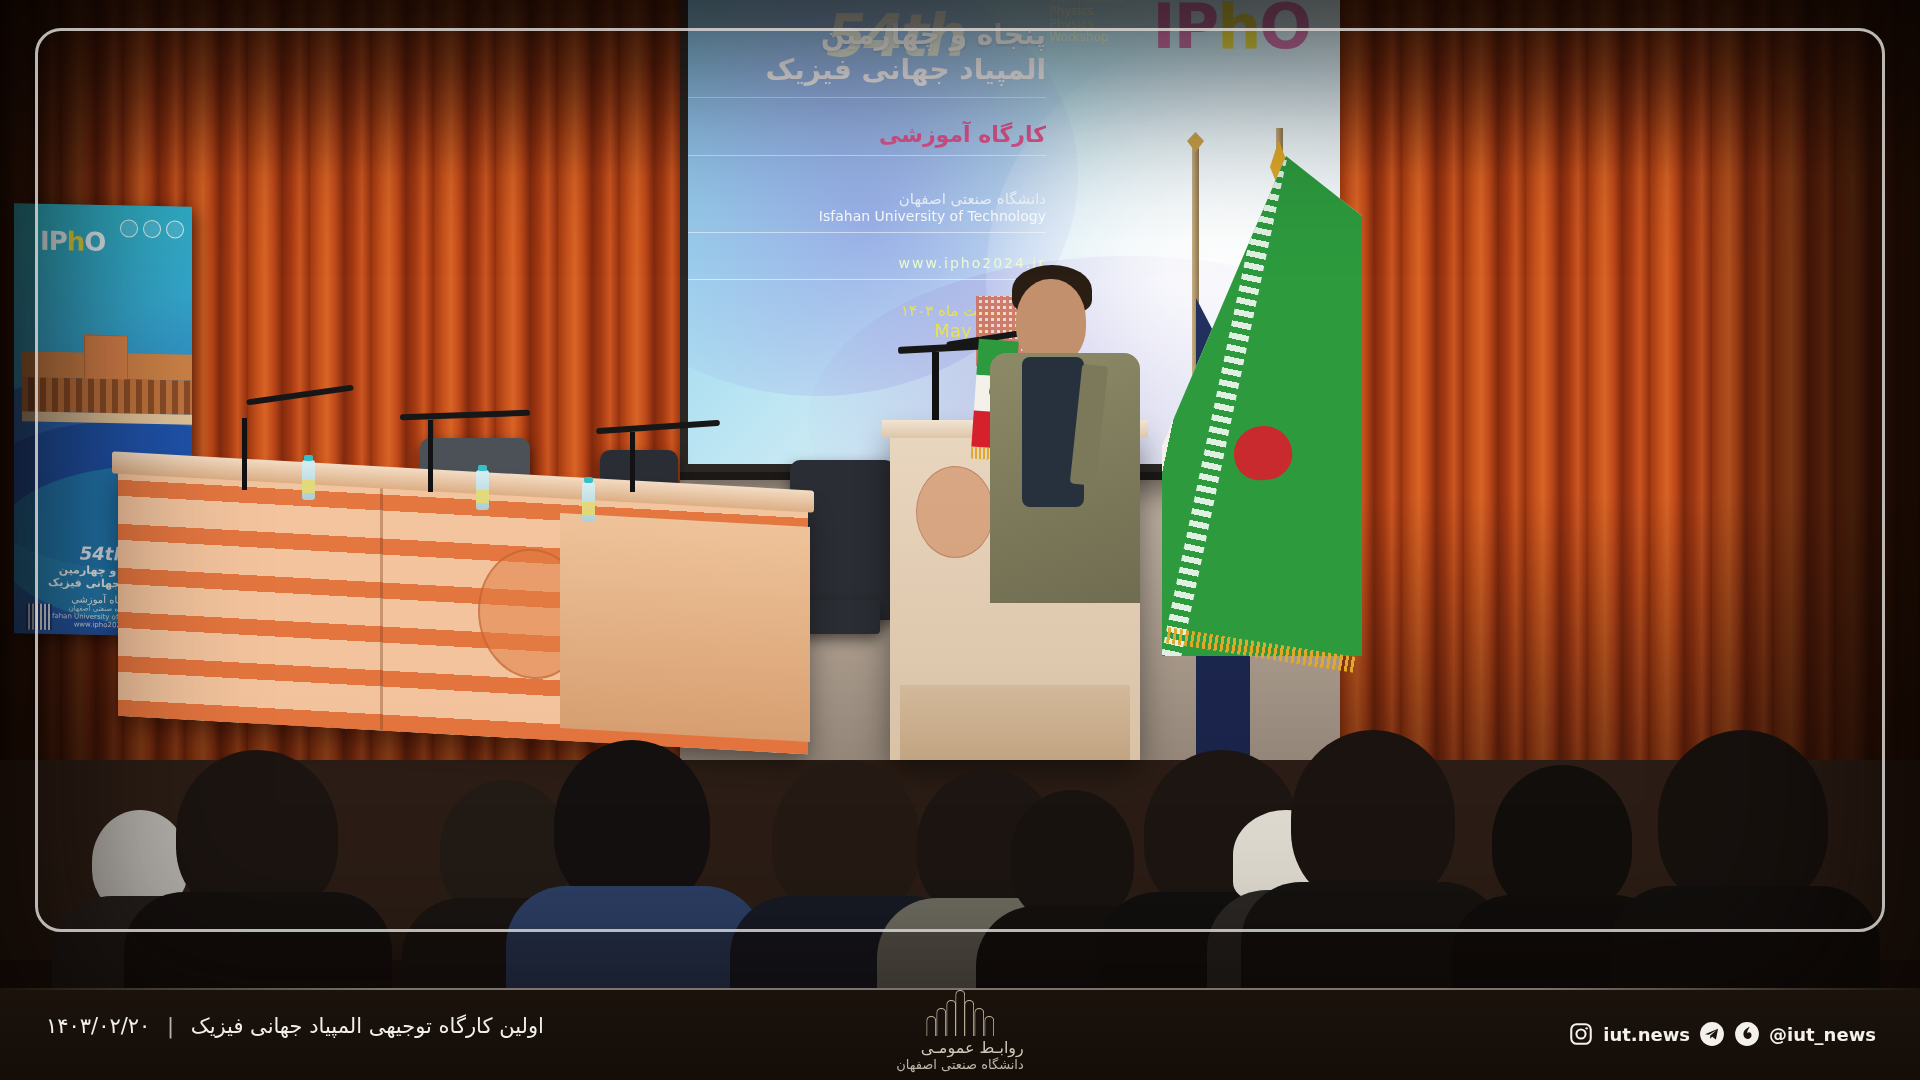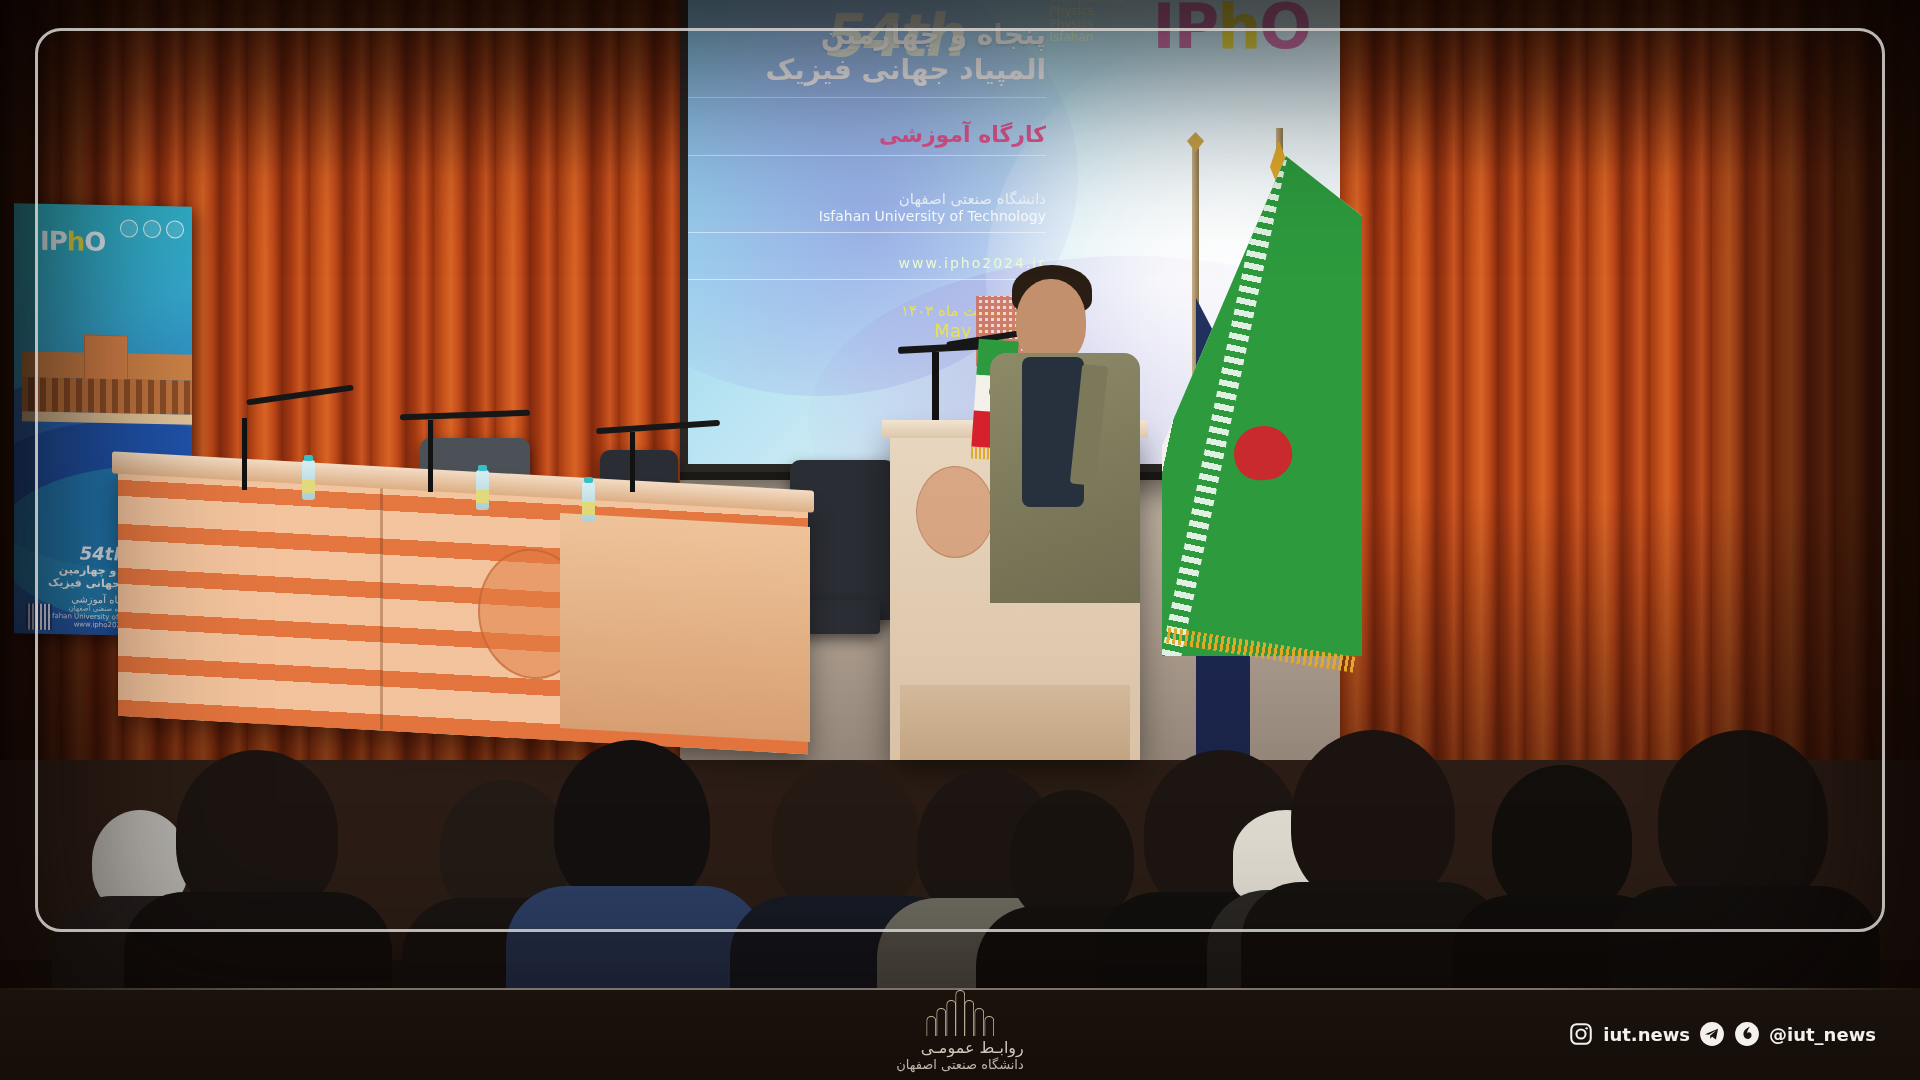--- a/index.html
+++ b/index.html
@@ -223,21 +223,21 @@
   <div class="screen-frame">
     <div class="screen">
       <div class="sw1"></div>
       <div class="sw2"></div>
       <div class="sw3"></div>
 
       <div class="ipho-top-en">
         <div>International</div>
         <div>Physics</div>
         <div>Physics</div>
-        <div>Isfahan</div>
+        <div>Workshop</div>
       </div>
       <div class="s-54big">54th</div>
 
       <div class="ipho-logo">
         <span class="i">I</span><span class="p">P</span><span class="h">h</span><span class="o">O</span>
       </div>
 
       <div class="slide-txt">
         <div class="s-fa1">پنجاه و چهارمین</div>
         <div class="s-fa2">المپیاد جهانی فیزیک</div>
@@ -435,20 +435,25 @@
   <div class="aud" style="left:1640px;bottom:100px;width:200px;height:250px;">
     <div class="h" style="left:18px;top:0;width:170px;height:180px;background:#17110e;"></div>
     <div class="sh" style="left:-30px;top:156px;width:270px;height:150px;background:#120f0d;"></div>
   </div>
 
   <div class="vignette"></div>
   <div class="frame-bright"></div>
   <div class="frame"></div>
 
   <div class="capbar">
+    <div class="cap-left">
+      <span>اولین کارگاه توجیهی المپیاد جهانی فیزیک</span>
+      <span class="sep">|</span>
+      <span>۱۴۰۳/۰۲/۲۰</span>
+    </div>
 
     <div class="cap-center">
       <div class="pr-mark">
         <i style="left:2px;  width:10px; height:20px; border-radius:6px 6px 0 0;"></i>
         <i style="left:12px; width:10px; height:28px; border-radius:6px 6px 0 0;"></i>
         <i style="left:22px; width:10px; height:36px; border-radius:6px 6px 0 0;"></i>
         <i style="left:31px; width:10px; height:46px; border-radius:5px 5px 0 0;"></i>
         <i style="left:40px; width:10px; height:36px; border-radius:6px 6px 0 0;"></i>
         <i style="left:50px; width:10px; height:28px; border-radius:6px 6px 0 0;"></i>
         <i style="left:60px; width:10px; height:20px; border-radius:6px 6px 0 0;"></i>

